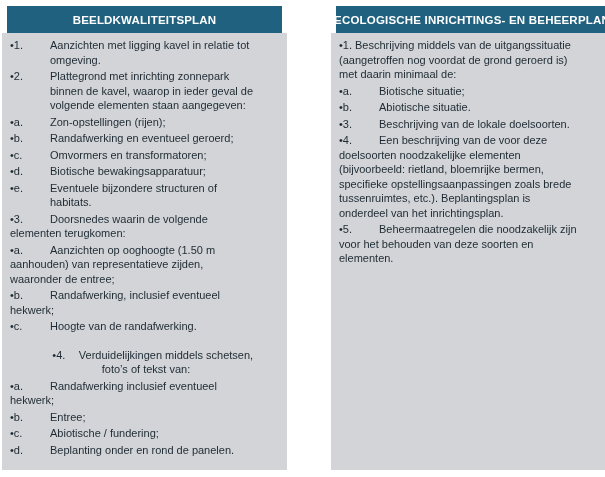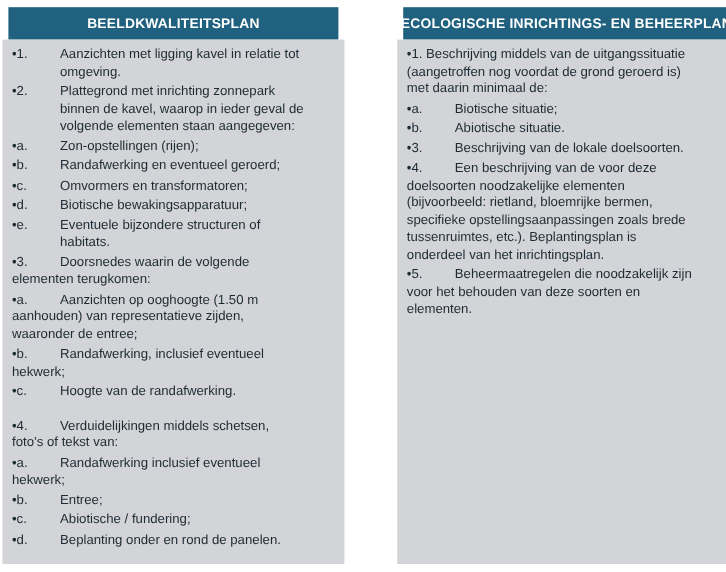--- a/index.html
+++ b/index.html
@@ -45,21 +45,21 @@
   .li { margin-bottom: 2px; }
   .li .text { white-space: pre-wrap; }
   
   .li.hang { display: flex; }
   .li.hang .marker { flex: 0 0 40px; }
   .li.hang .text { flex: 1; }
   
   .li.wrap .marker { display: inline-block; width: 40px; }
   
   .li.run .marker { margin-right: 3px; }
-  .li.gap { margin-top: 14px; }
+  .li.gap { margin-top: 14px; text-align: center; }
 </style>
 </head>
 <body>
 
 <div class="panel left">
   <div class="panel-header">
     <span>BEELDKWALITEITSPLAN</span>
   </div>
   <div class="panel-body">
       <div class="li hang">

